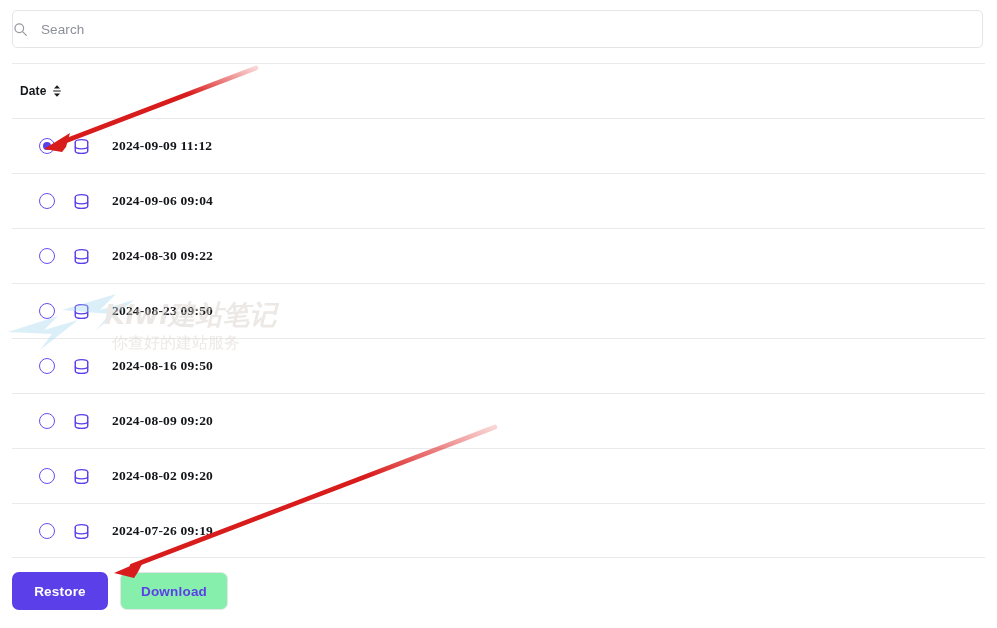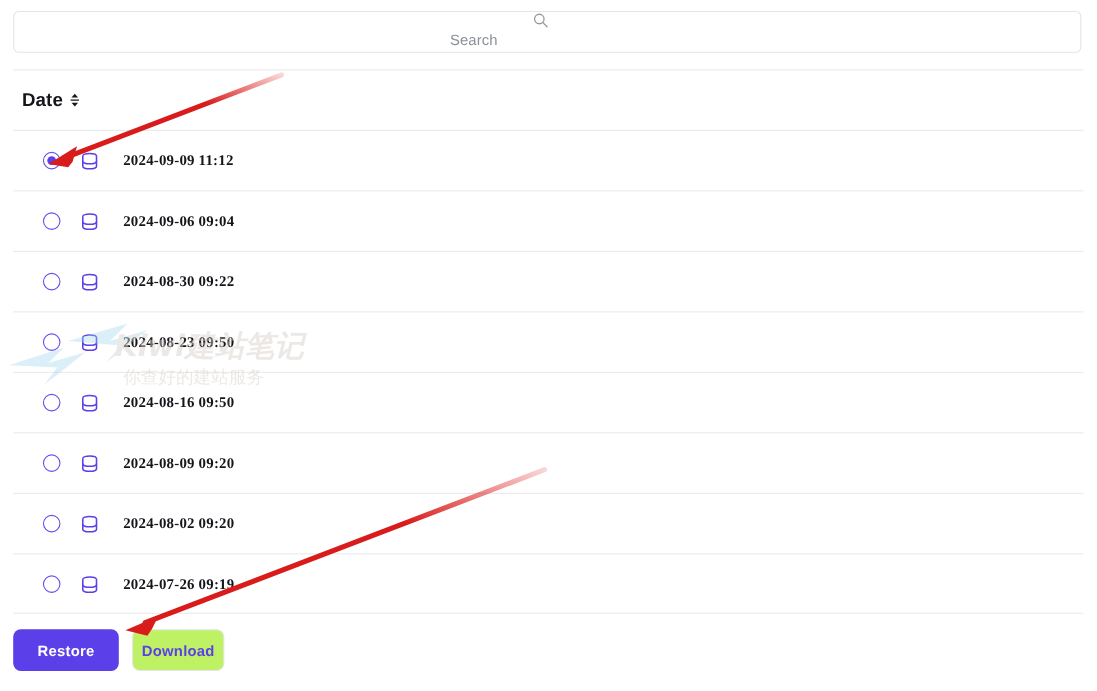--- a/index.html
+++ b/index.html
@@ -25,21 +25,20 @@
     left: 12px;
     top: 10px;
     width: 971px;
     height: 38px;
     border: 1px solid #e3e5e8;
     border-radius: 5px;
     background: #ffffff;
     display: flex;
     align-items: center;
     padding: 0 0;
-    flex-direction: column;
   }
   .search-icon {
     width: 15px;
     height: 15px;
     flex: 0 0 auto;
     margin-right: 13px;
     opacity: .72;
   }
   .search-input {
     flex: 1 1 auto;
@@ -71,21 +70,21 @@
     width: 997px;
     height: 54px;
     display: flex;
     align-items: center;
   }
   .th-date {
     margin-left: 20px;
     display: flex;
     align-items: center;
     gap: 6px;
-    font-size: 17px;
+    font-size: 12px;
     font-weight: bold;
     color: #14161a;
     letter-spacing: .1px;
   }
   .sort-icon { width: 10px; height: 14px; display: block; }
 
   
   .rows { position: absolute; left: 0; top: 118px; width: 997px; font-family: Liberation Serif, serif; }
   .row {
     position: relative;
@@ -158,22 +157,22 @@
     align-items: center;
     justify-content: center;
   }
   .btn-restore {
     width: 96px;
     background: #5b3fe8;
     color: #ffffff;
     border: none;
   }
   .btn-download {
-    width: 84px;
-    background: #bef264;
+    width: 108px;
+    background: #86efac;
     color: #5b3fe8;
     border: 1px solid #e3e5e8;
   }
 
   
   .watermark {
     position: absolute;
     left: 0;
     top: 272px;
     width: 340px;

